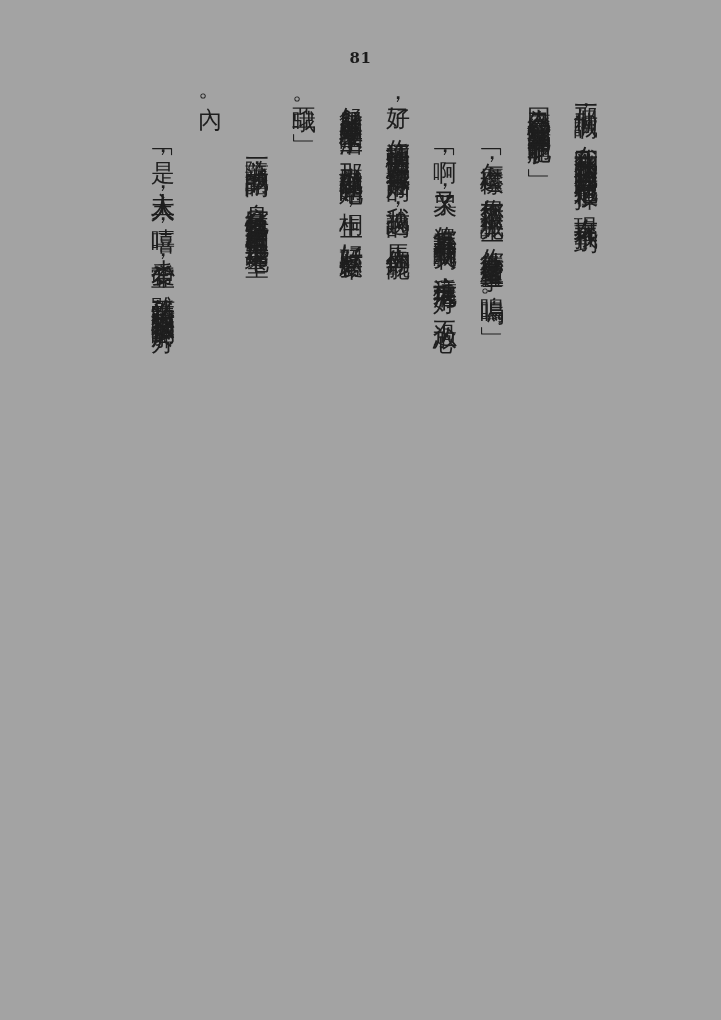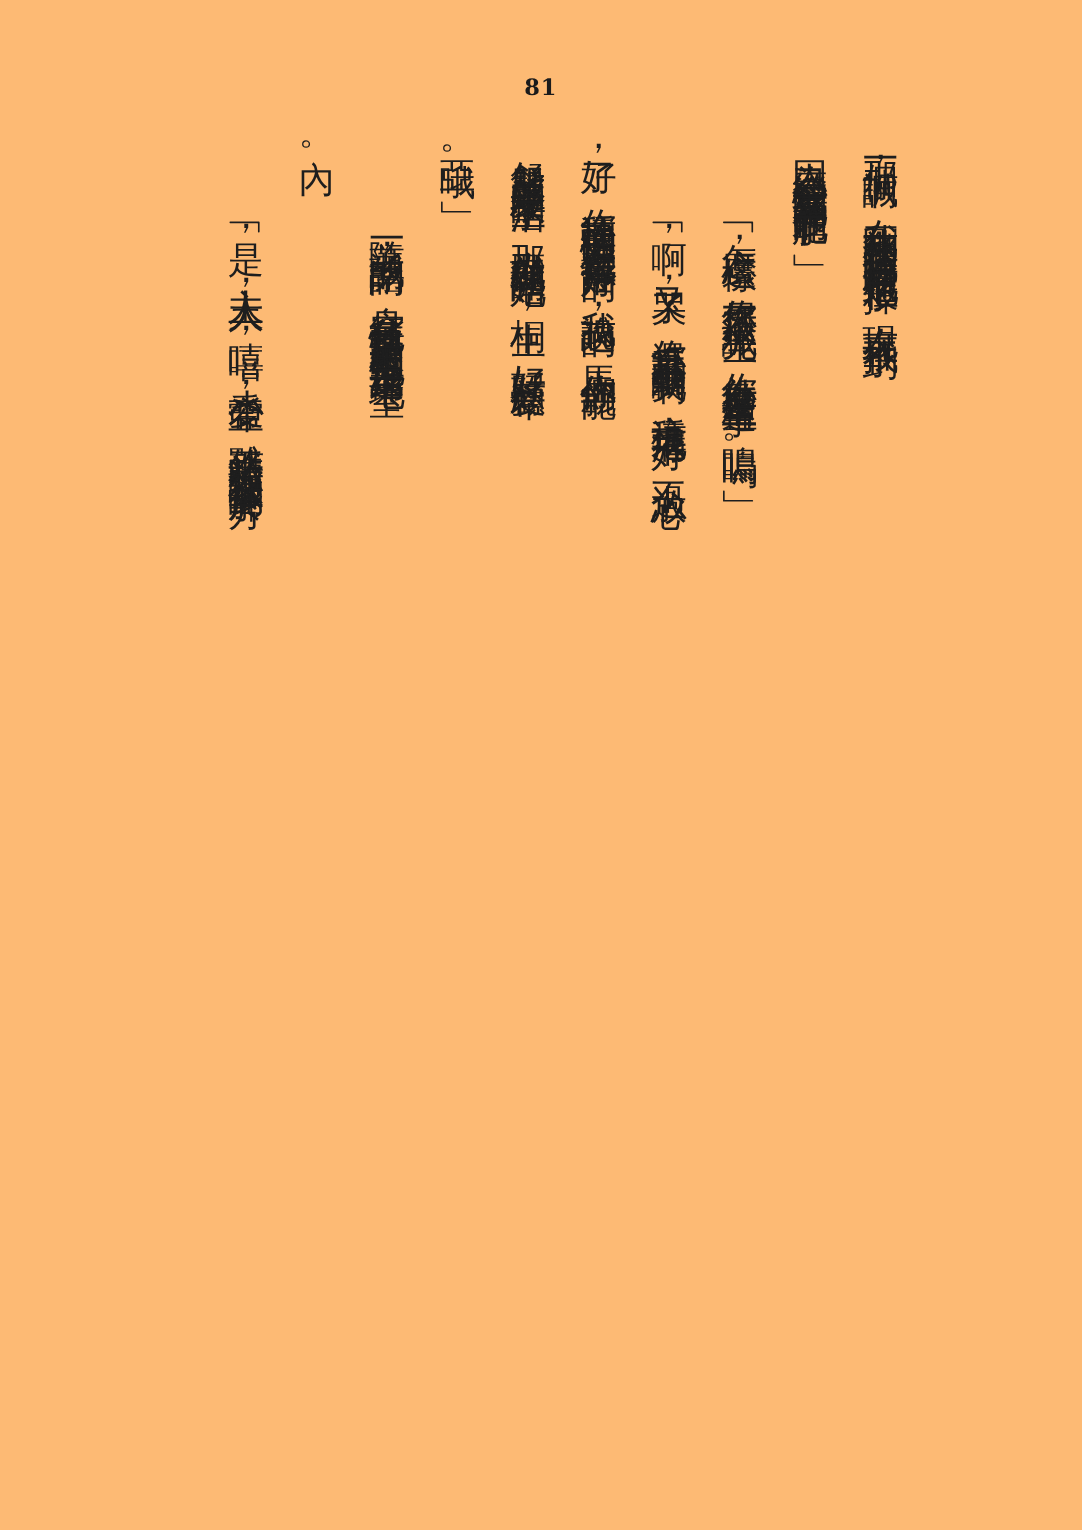--- a/index.html
+++ b/index.html
@@ -9,21 +9,21 @@
   }
   body {
     width: 721px;
     height: 1020px;
     position: relative;
     overflow: hidden;
   }
   .page {
     position: absolute;
     inset: 0;
-    background: #fdba74;
+    background: #a3a3a3;
   }
   .page-number {
     position: absolute;
     top: 49px;
     left: 0;
     width: 721px;
     text-align: center;
     font-family: "DejaVu Serif", "Liberation Serif", serif;
     font-weight: 700;
     font-size: 15px;

